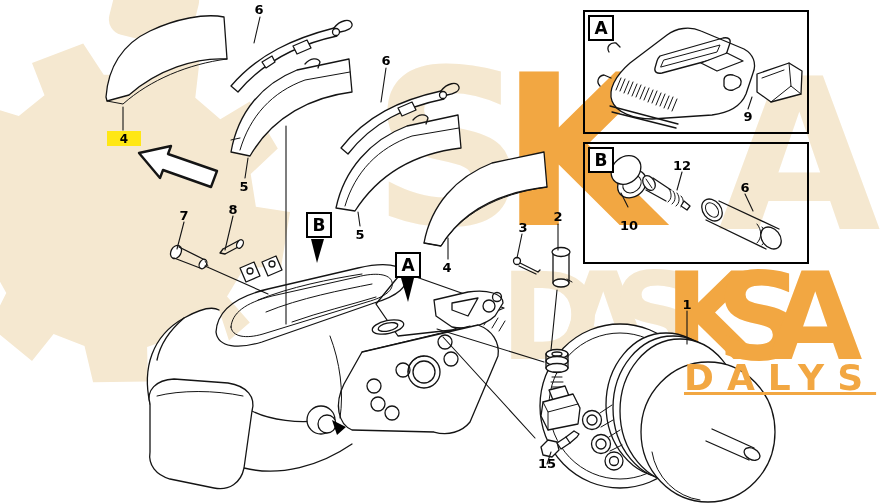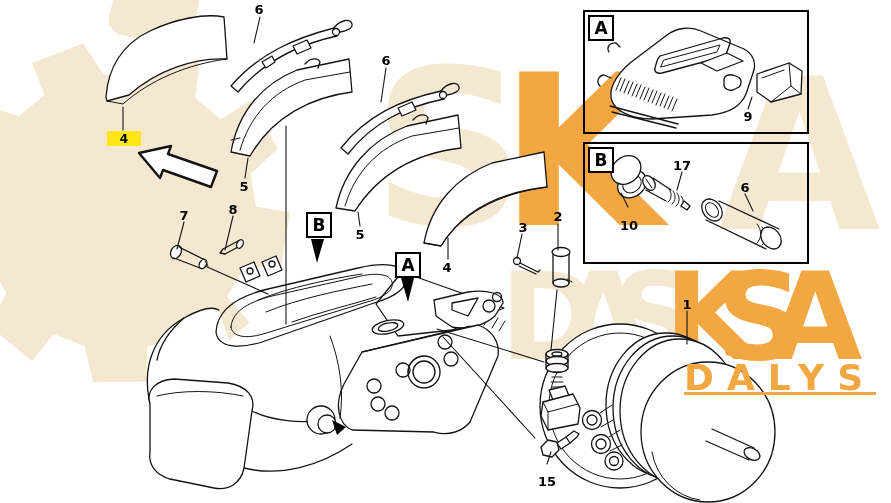--- a/index.html
+++ b/index.html
@@ -251,21 +251,21 @@
   <div class="callout" style="left:259px;top:9px;">6</div>
   <div class="callout" style="left:386px;top:60px;">6</div>
   <div class="callout" style="left:244px;top:186px;">5</div>
   <div class="callout" style="left:360px;top:234px;">5</div>
   <div class="callout" style="left:447px;top:267px;">4</div>
   <div class="callout" style="left:184px;top:215px;">7</div>
   <div class="callout" style="left:233px;top:209px;">8</div>
   <div class="callout" style="left:523px;top:227px;">3</div>
   <div class="callout" style="left:558px;top:216px;">2</div>
   <div class="callout" style="left:687px;top:304px;">1</div>
-  <div class="callout" style="left:547px;top:481px;">15</div>
+  <div class="callout" style="left:547px;top:463px;">15</div>
   <div class="callout" style="left:748px;top:116px;">9</div>
   <div class="callout" style="left:629px;top:225px;">10</div>
-  <div class="callout" style="left:682px;top:165px;">17</div>
+  <div class="callout" style="left:682px;top:165px;">12</div>
   <div class="callout" style="left:745px;top:187px;">6</div>
 
   <div class="hl-label" id="hl4" style="left: 107px; top: 131px; background: rgb(255, 231, 21);">4</div>
 
 </div>
 
 </body></html>

